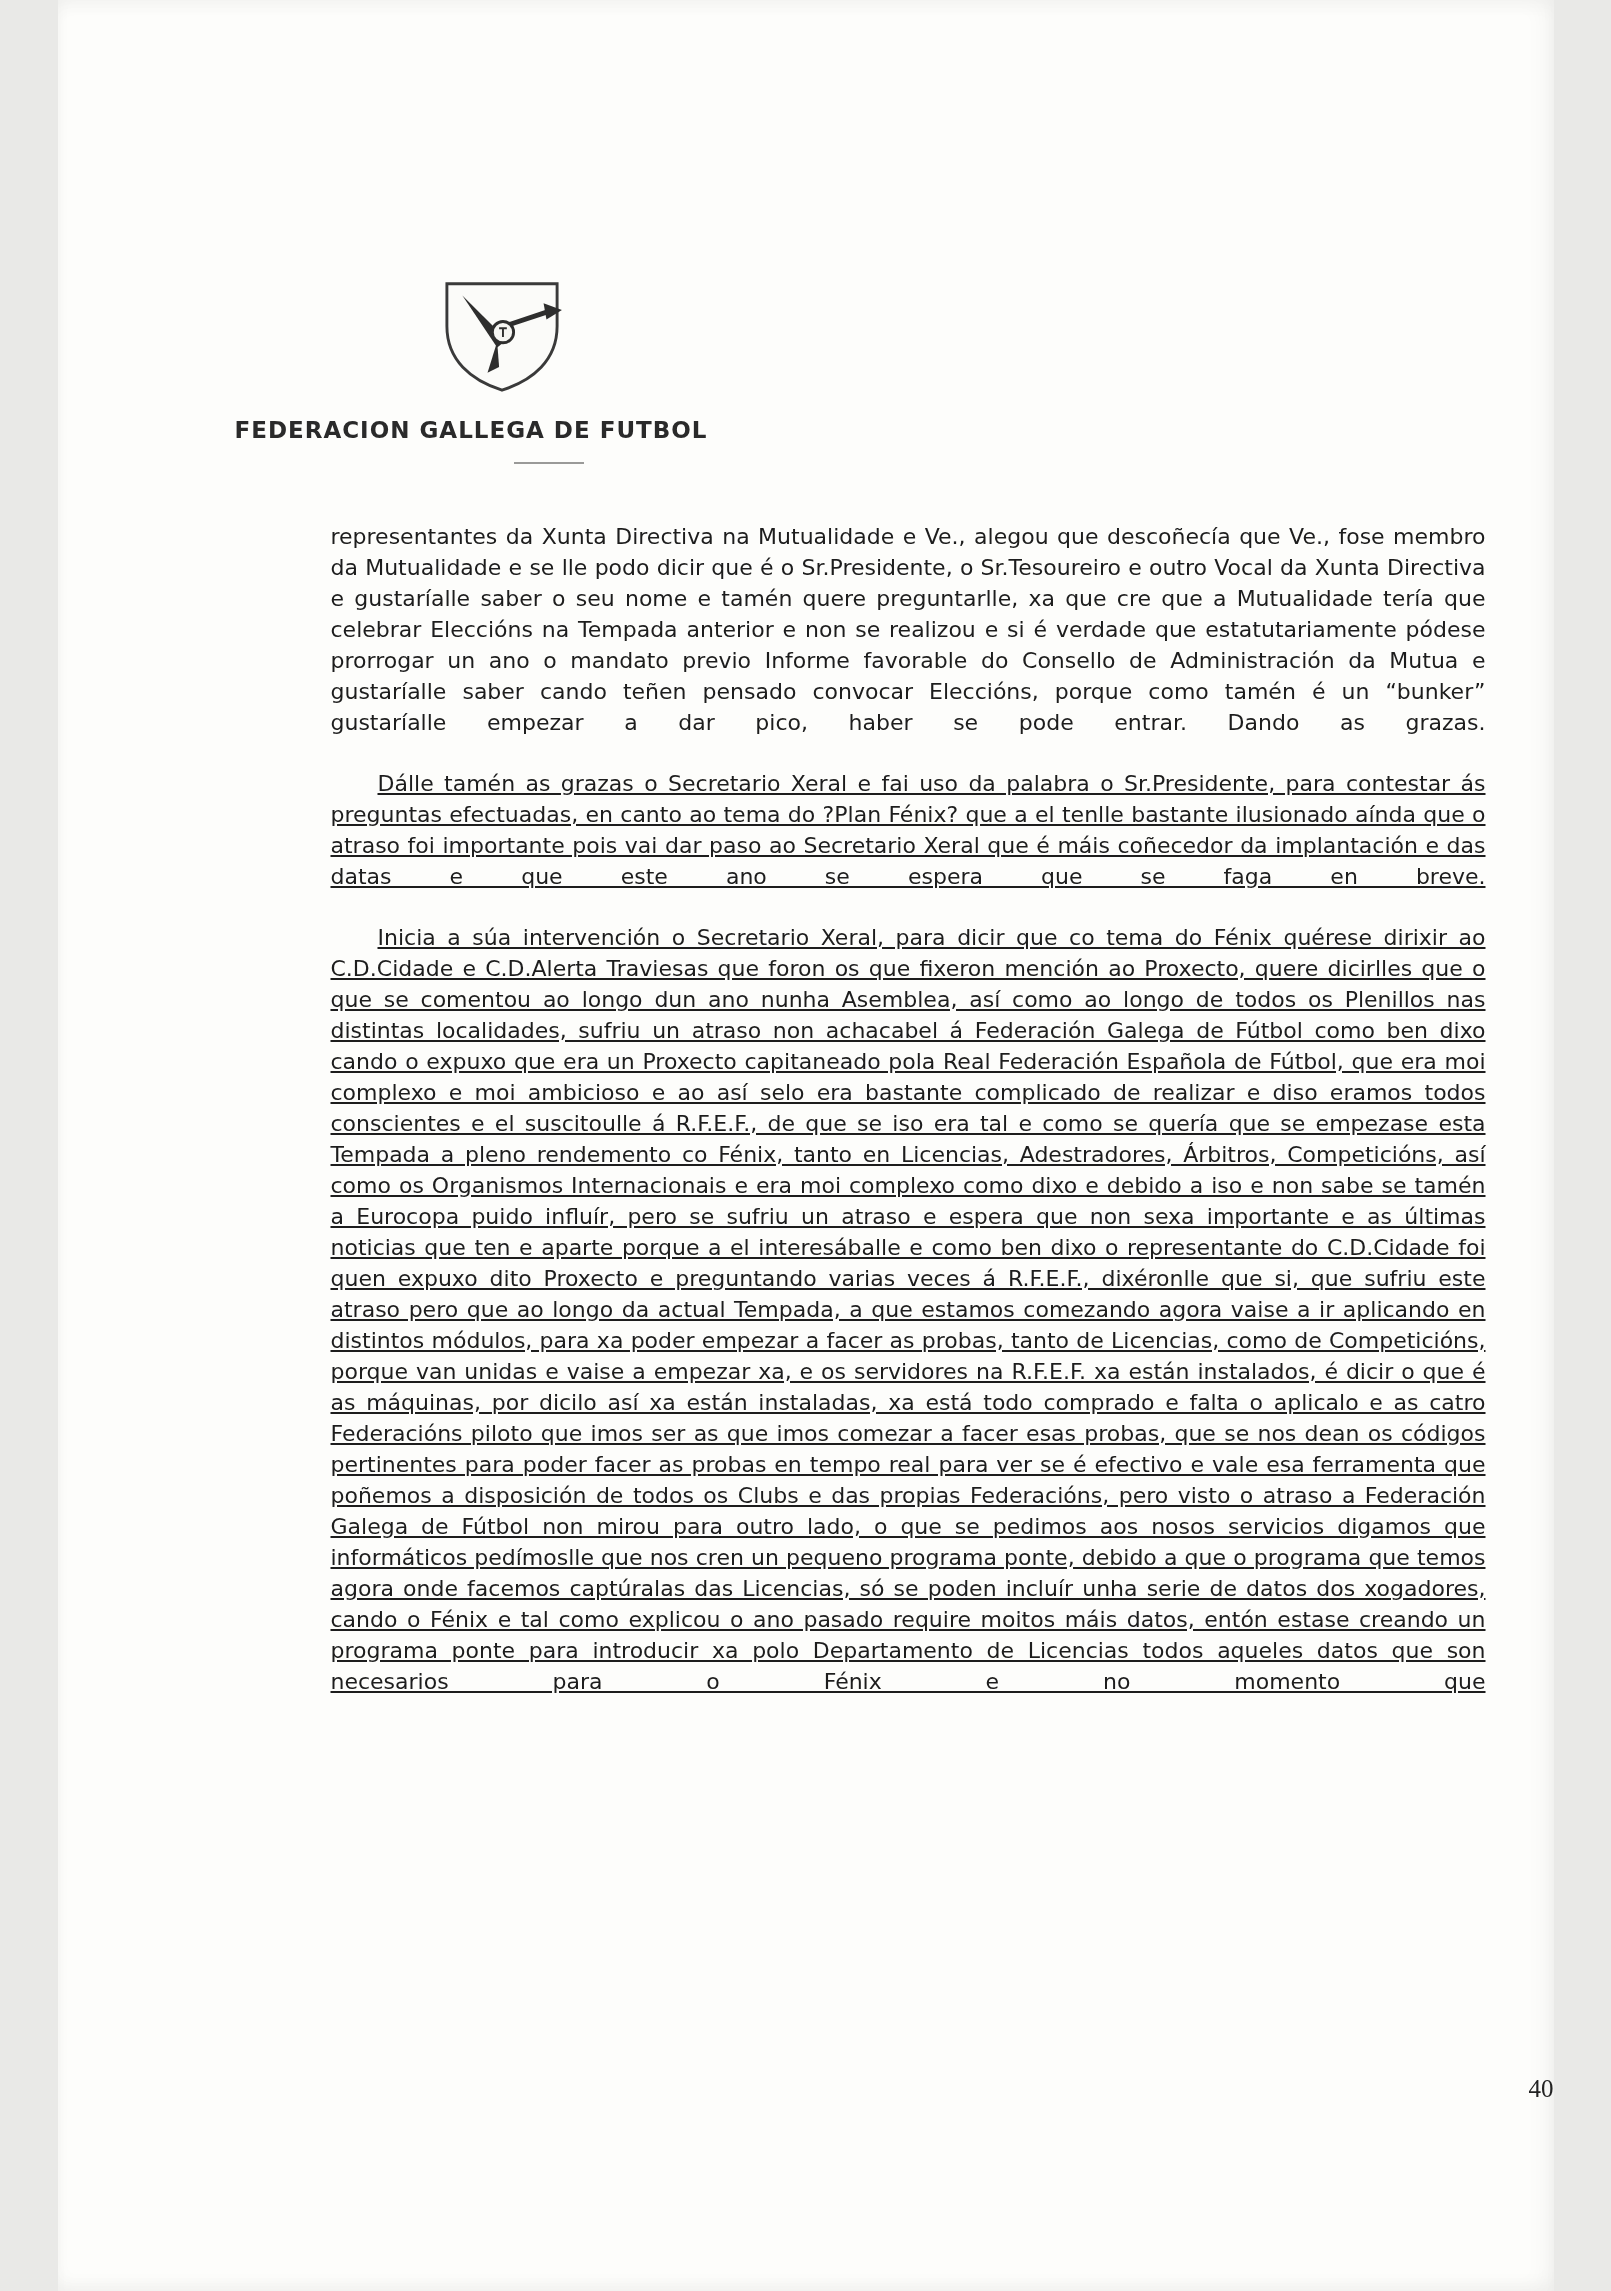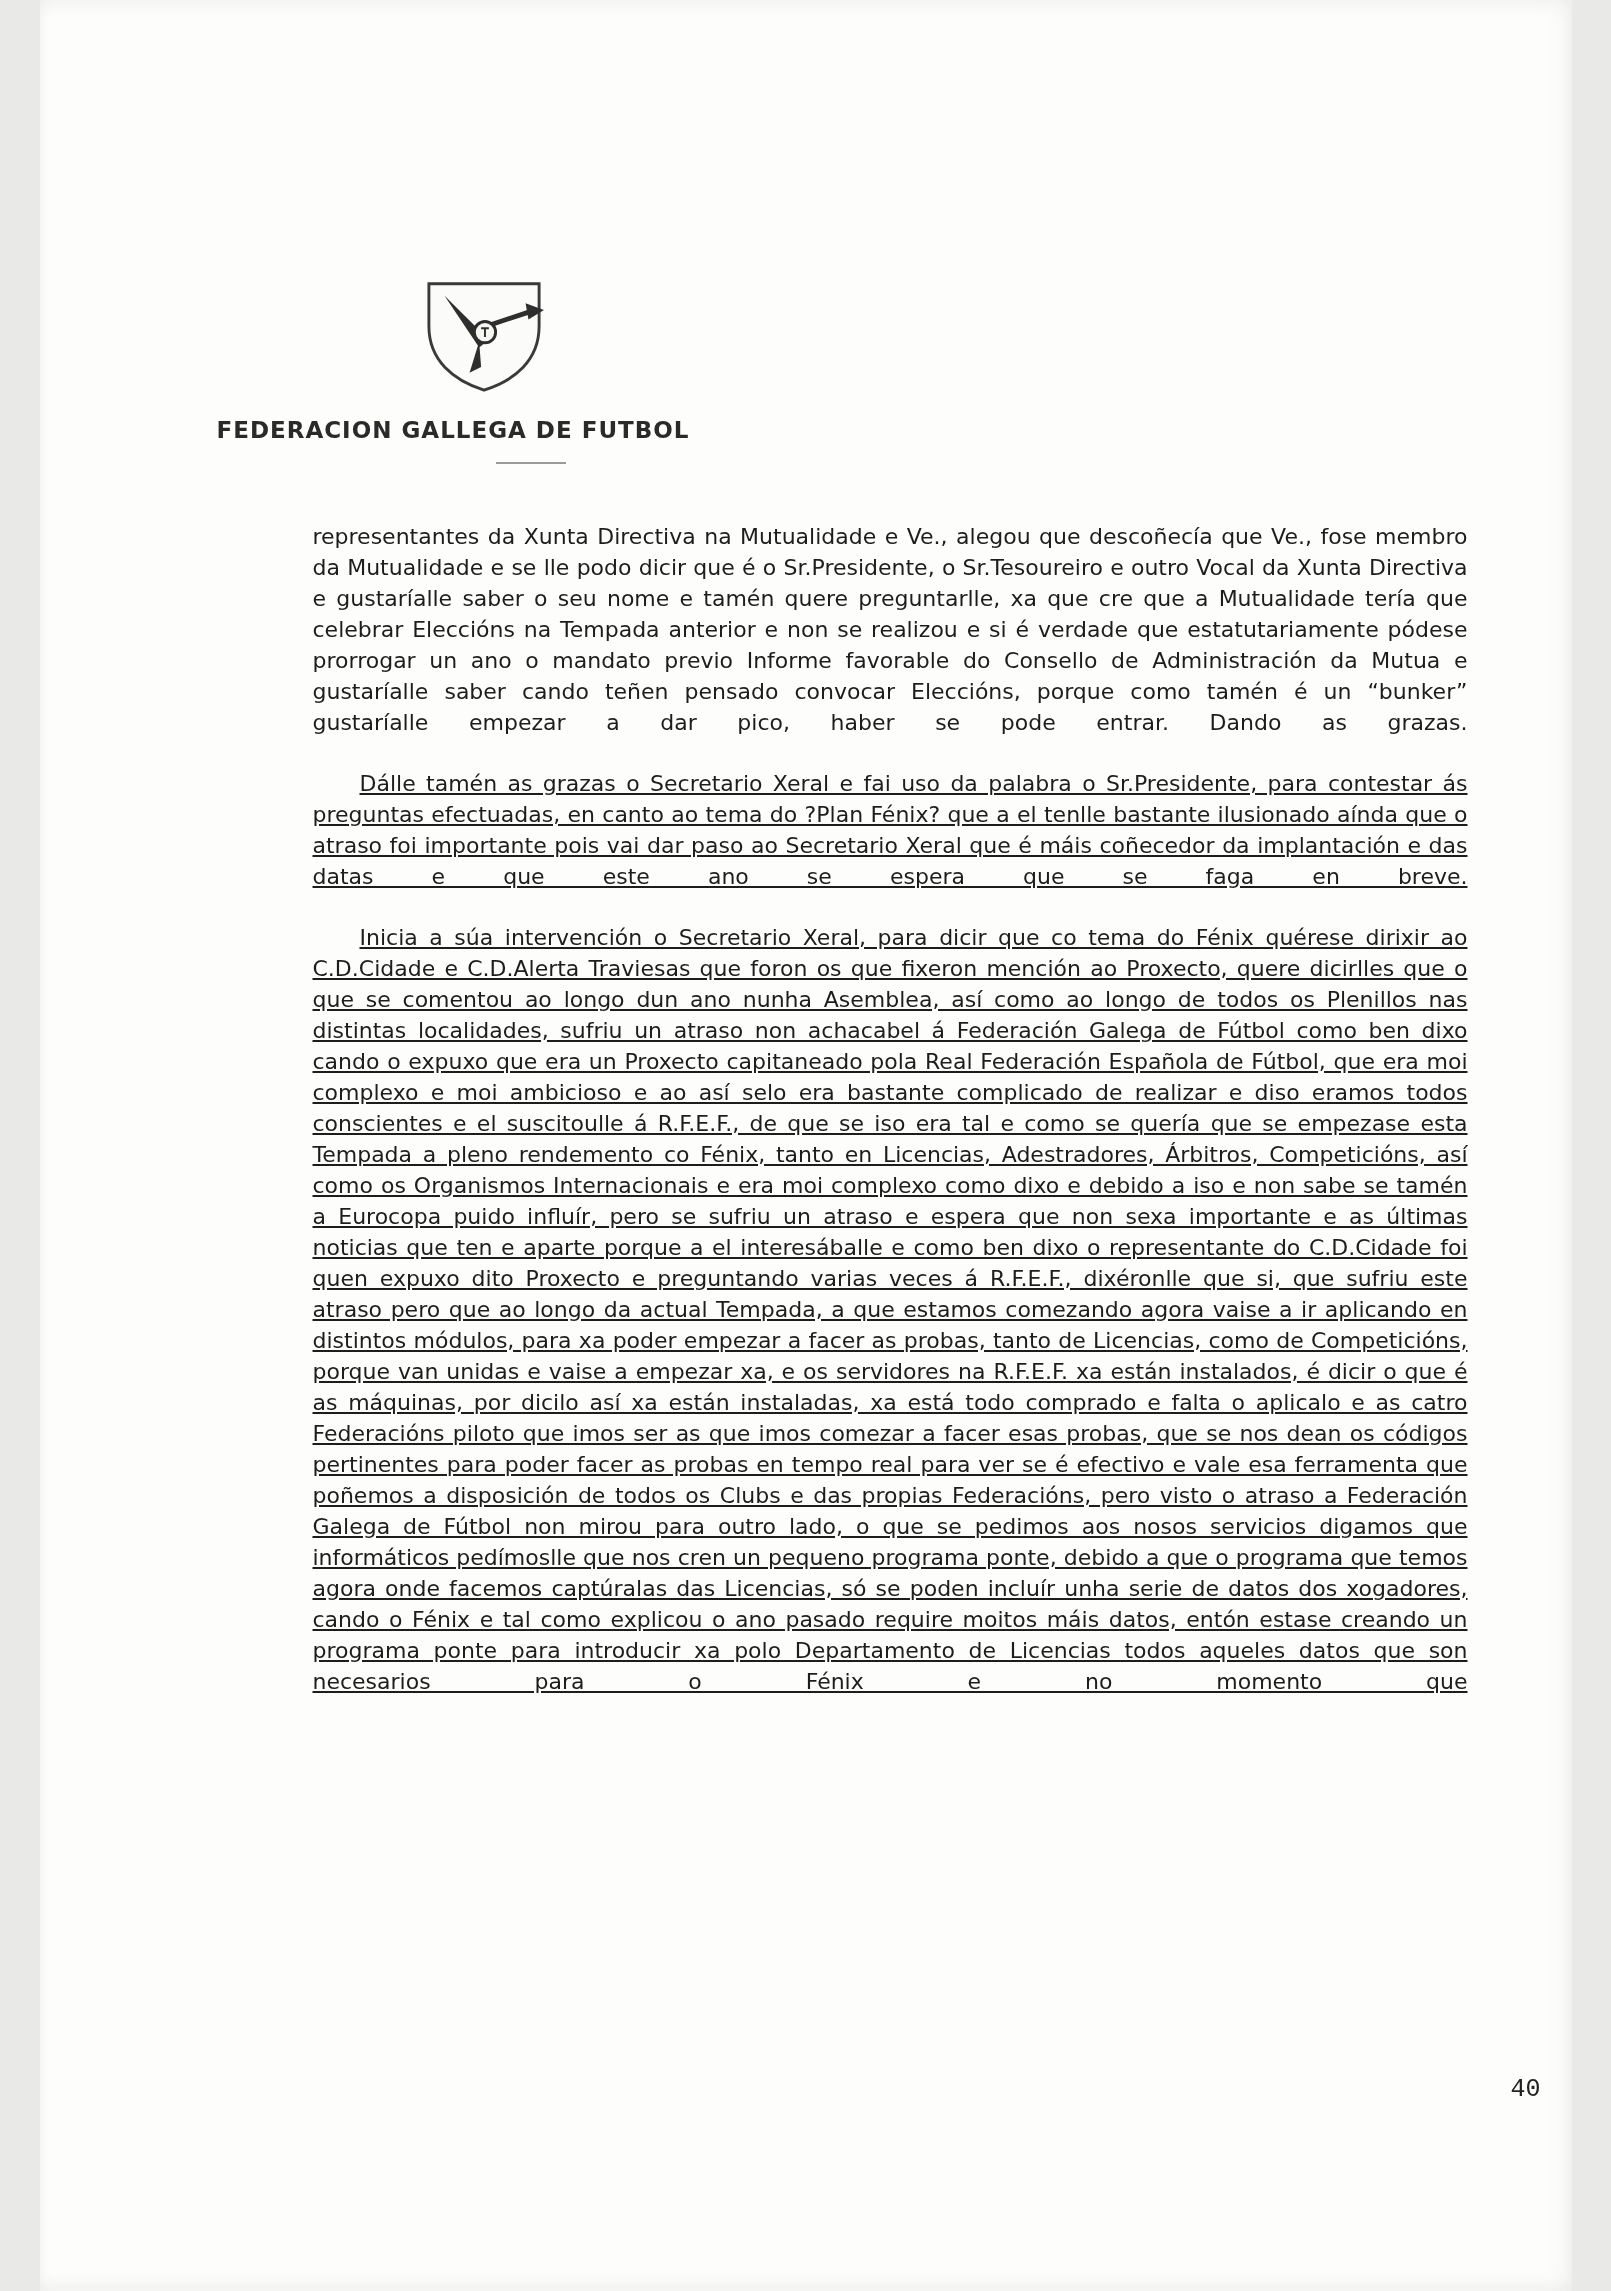--- a/index.html
+++ b/index.html
@@ -10,21 +10,20 @@
   .page {
     position: relative;
     width: 1496px;
     height: 2291px;
     margin: 0 auto;
     background: #fdfdfb;
     box-shadow: inset -9.7px 0 21.3px rgba(0,0,0,0.035), inset 0 -7.8px 15.5px rgba(0,0,0,0.03), inset 0 9.7px 13.6px rgba(0,0,0,0.02);
     overflow: hidden;
     font-family: "DejaVu Sans", "Liberation Sans", sans-serif;
     color: #1e1e1e;
-    padding-left: 36px;
   }
   .logo {
     position: absolute;
     left: 380px;
     top: 278px;
     width: 128px;
     height: 116px;
   }
   .logo svg { width: 100%; height: 100%; }
   .org-header {
@@ -61,21 +60,21 @@
     margin: 0 0 30px 0;
   }
   .body-text p.indent {
     text-indent: 47px;
     text-decoration: underline;
   }
   .page-number {
     position: absolute;
     left: 1471px;
     top: 2075px;
-    font-family: Liberation Mono, monospace;
+    font-family: Liberation Serif, serif;
     font-size: 25px;
     color: #222222;
   }
 </style>
 </head>
 <body>
 
 <div class="page">
 
   <div class="logo">

